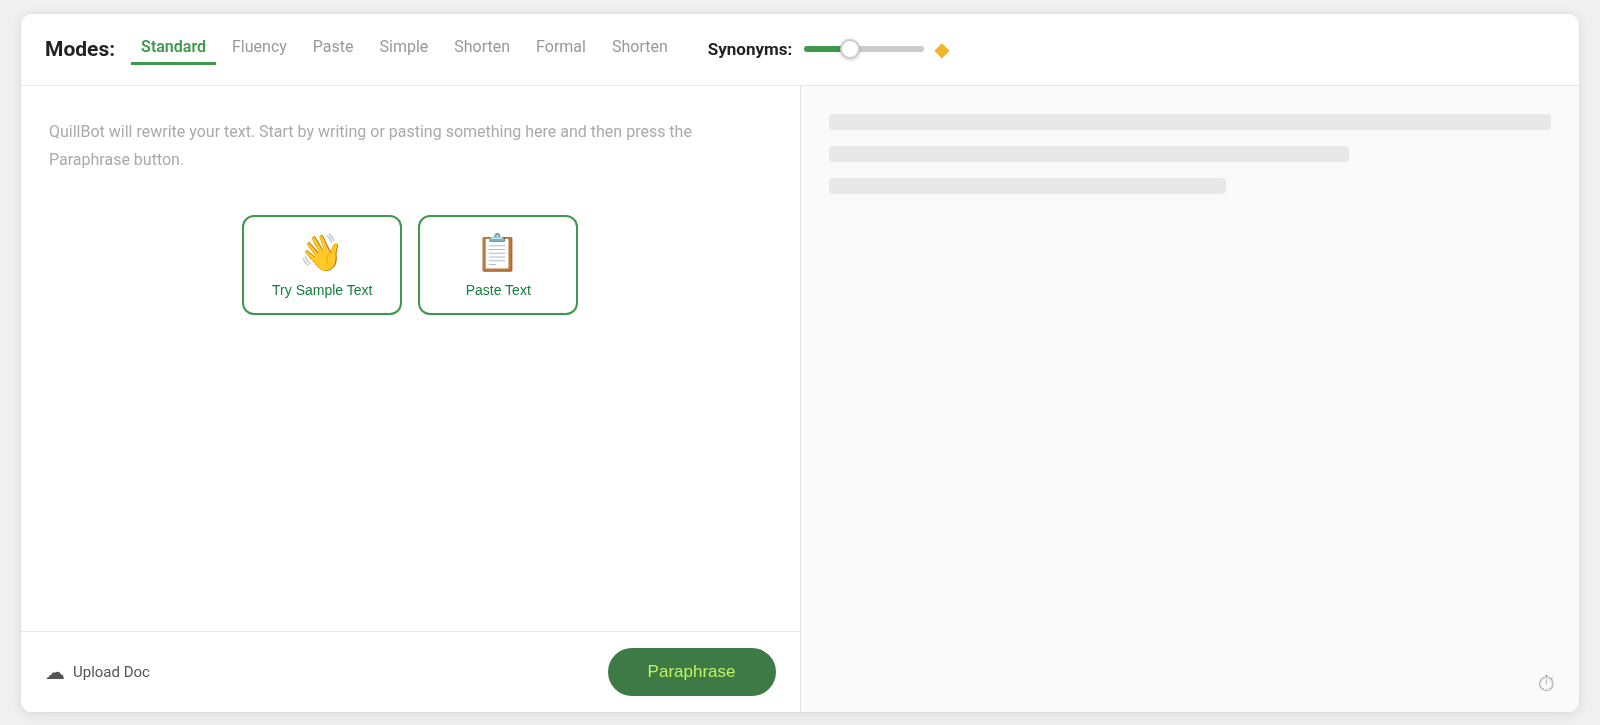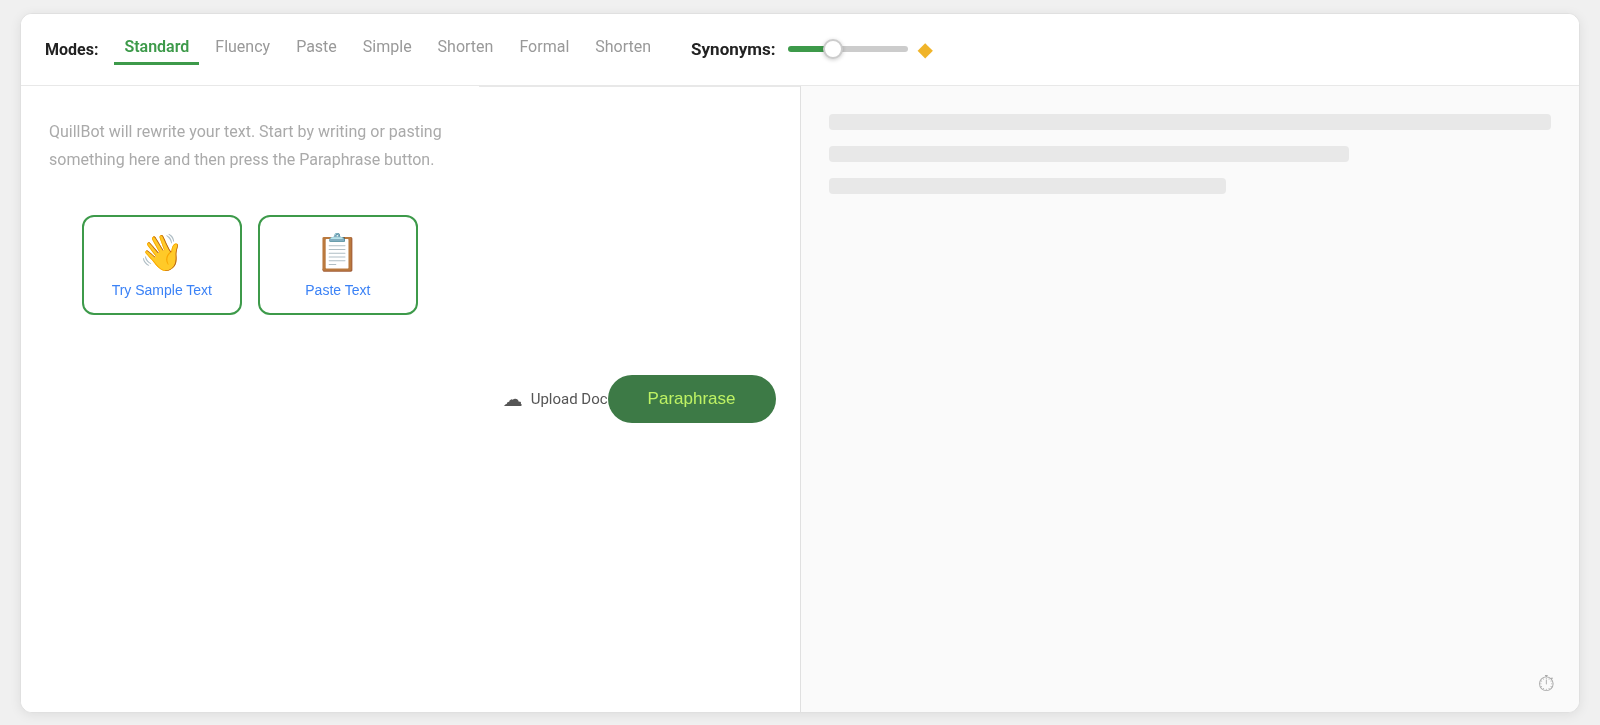--- a/index.html
+++ b/index.html
@@ -35,21 +35,21 @@
       align-items: center;
       padding: 0 24px;
       height: 72px;
       border-bottom: 1px solid #e8e8e8;
       background: #ffffff;
       flex-shrink: 0;
     }
 
     .modes-label {
       font-weight: 700;
-      font-size: 16px;
+      font-size: 21px;
       color: #222;
       margin-right: 16px;
     }
 
     .mode-item {
       font-size: 16px;
       color: #999;
       margin-right: 6px;
       padding: 4px 10px;
       cursor: pointer;
@@ -115,21 +115,21 @@
       display: flex;
       flex: 1;
       overflow: hidden;
     }
 
     
     .left-panel {
       flex: 1;
       border-right: 1px solid #e0e0e0;
       display: flex;
-      flex-direction: row;
+      flex-direction: column;
       background: #ffffff;
       position: relative;
     }
 
     .text-area-inner {
       flex: 1;
       padding: 32px 28px 0 28px;
       overflow-y: auto;
     }
 
@@ -160,21 +160,21 @@
       transition: background 0.2s;
       gap: 8px;
     }
 
     .action-btn-icon {
       font-size: 36px;
     }
 
     .action-btn-label {
       font-size: 14px;
-      color: #3b82f6;
+      color: #15803d;
       font-weight: 500;
     }
 
     .left-footer {
       display: flex;
       align-items: center;
       justify-content: space-between;
       padding: 16px 24px;
       border-top: 1px solid #e8e8e8;
     }

